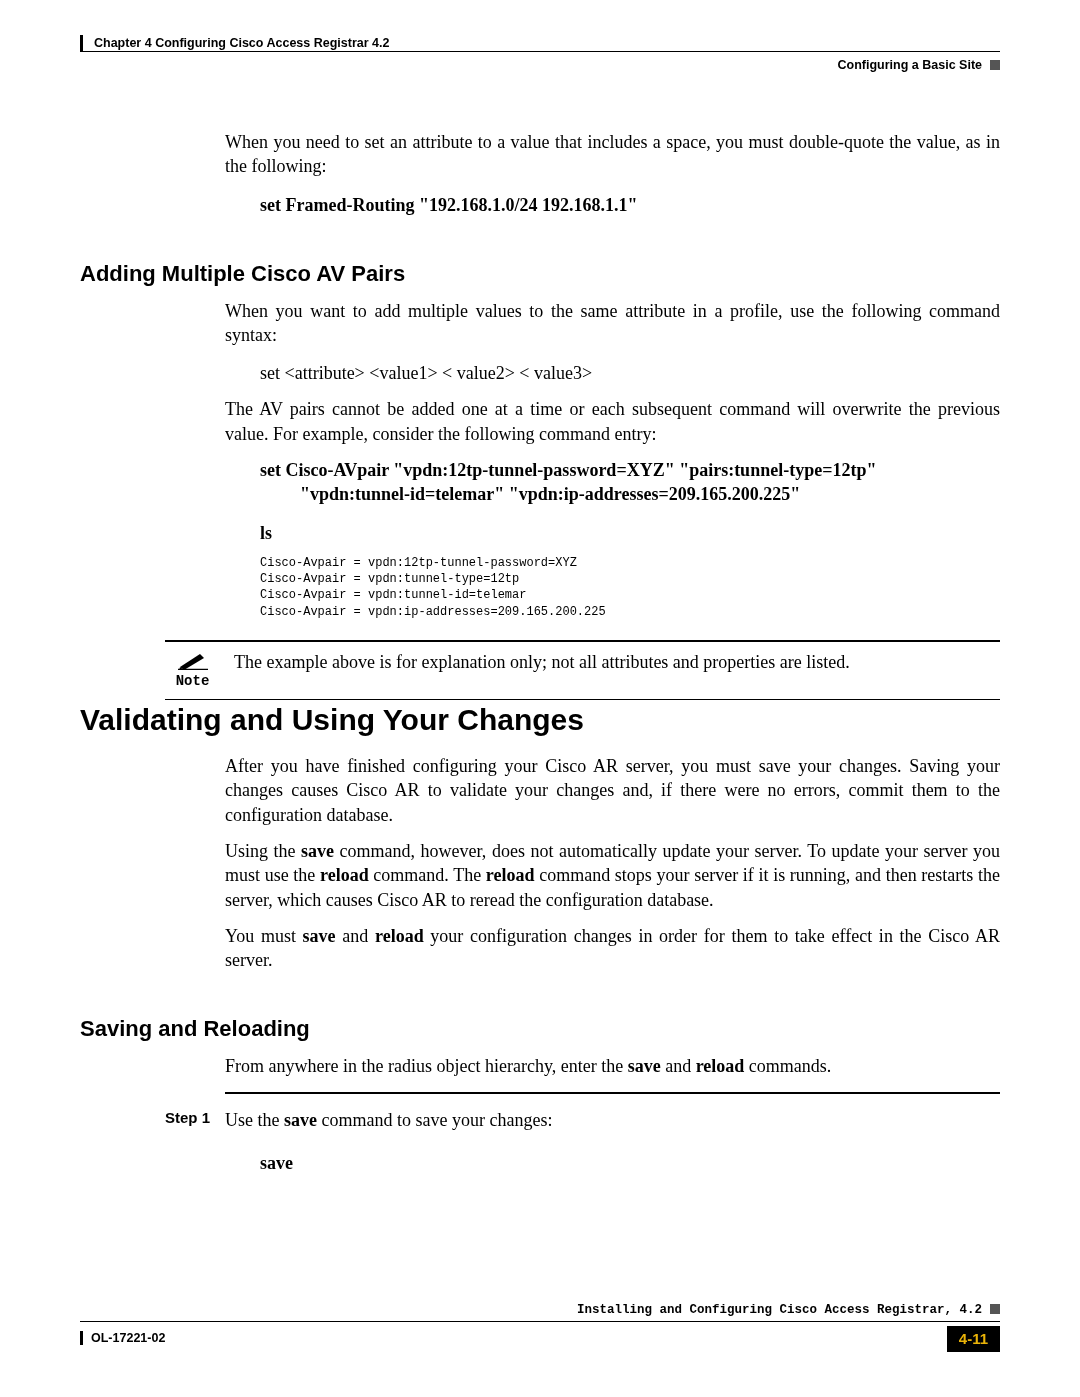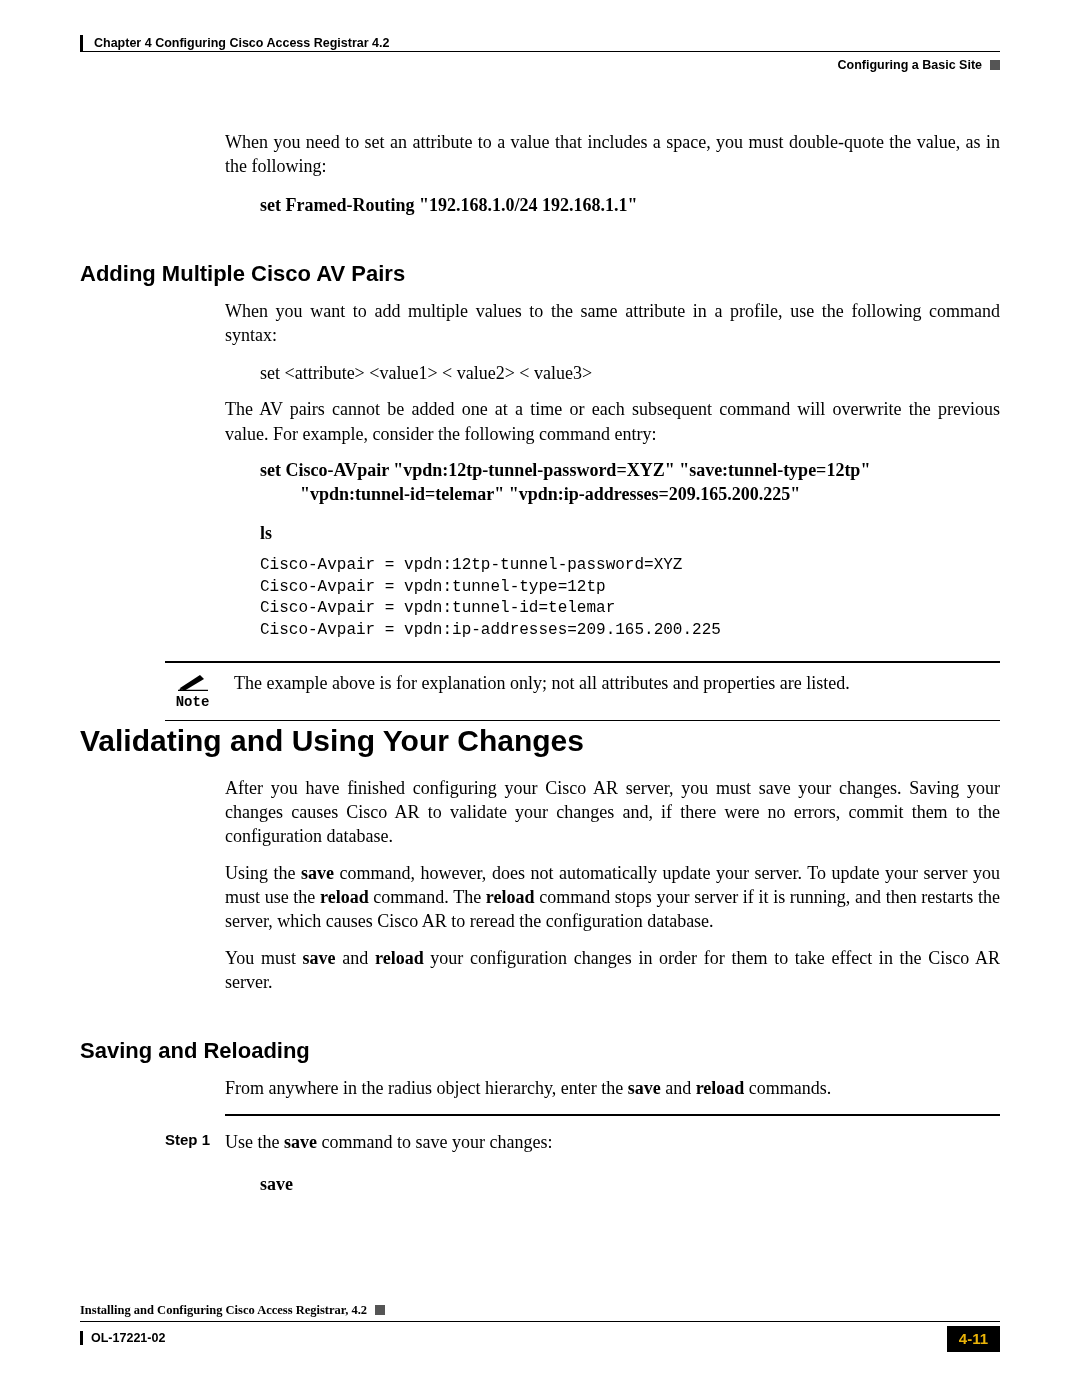--- a/index.html
+++ b/index.html
@@ -43,21 +43,21 @@
   }
 
   .body-col { margin-left: 145px; margin-right: 0; }
   .para { margin-top: 12px; text-align: justify; }
   .para:first-child { margin-top: 0; }
   .indent1 { margin-left: 35px; }
   .cmd-bold { font-weight: bold; margin-top: 14px; margin-left: 35px; }
   .cmd-bold-2 { font-weight: bold; margin-top: 12px; margin-left: 35px; }
   .cmd-bold-cont { font-weight: bold; margin-left: 75px; }
   .ls { font-weight: bold; margin-top: 14px; margin-left: 35px; }
-  .mono { font-family: "Courier New", Courier, monospace; font-size: 16px; margin-left: 35px; margin-top: 10px; line-height: 1.35; white-space: pre; }
+  .mono { font-family: "Courier New", Courier, monospace; font-size: 12px; margin-left: 35px; margin-top: 10px; line-height: 1.35; white-space: pre; }
 
   
   h2.sub {
     font-family: Arial, Helvetica, sans-serif;
     font-weight: bold;
     font-size: 22px;
     margin-top: 42px;
     margin-bottom: 10px;
     margin-left: 0;
   }
@@ -86,22 +86,22 @@
   .step-row { display: flex; margin-top: 14px; margin-left: 85px; }
   .step-label { width: 60px; font-family: Arial, Helvetica, sans-serif; font-size: 15px; font-weight: bold; }
   .step-text { flex: 1; font-size: 18px; }
   .step-cmd { margin-top: 18px; margin-left: 180px; font-weight: bold; }
 
   
   .ftr {
     position: absolute; left: 0; right: 0; bottom: 0;
   }
   .ftr-top-right {
-    text-align: left;
-    font-family: Liberation Serif, serif;
+    text-align: right;
+    font-family: Liberation Mono, monospace;
     font-size: 12.5px; font-weight: bold;
     margin-bottom: 2px;
   }
   .ftr-top-sq {
     display: inline-block; width: 10px; height: 10px; background: #555; margin-left: 8px; vertical-align: -1px;
   }
   .ftr-rule { height: 1px; background: #000; }
   .ftr-row { display: flex; justify-content: space-between; align-items: center; margin-top: 4px; }
   .ftr-ol { font-family: Arial, Helvetica, sans-serif; font-size: 12.5px; font-weight: bold; }
   .ftr-ol-bar { display: inline-block; width: 3px; height: 14px; background: #000; vertical-align: -3px; margin-right: 8px; }
@@ -133,21 +133,21 @@
   <div class="body-col">
     <p class="para">When you need to set an attribute to a value that includes a space, you must double-quote the value, as in the following:</p>
     <p class="cmd-bold">set Framed-Routing "192.168.1.0/24  192.168.1.1"</p>
   </div>
 
   <h2 class="sub">Adding Multiple Cisco AV Pairs</h2>
   <div class="body-col">
     <p class="para">When you want to add multiple values to the same attribute in a profile, use the following command syntax:</p>
     <p class="para indent1" style="margin-top:14px;">set &lt;attribute&gt; &lt;value1&gt; &lt; value2&gt; &lt; value3&gt;</p>
     <p class="para">The AV pairs cannot be added one at a time or each subsequent command will overwrite the previous value. For example, consider the following command entry:</p>
-    <p class="cmd-bold-2">set Cisco-AVpair "vpdn:12tp-tunnel-password=XYZ" "save:tunnel-type=12tp"</p>
+    <p class="cmd-bold-2">set Cisco-AVpair "vpdn:12tp-tunnel-password=XYZ" "pairs:tunnel-type=12tp"</p>
     <p class="cmd-bold-cont">"vpdn:tunnel-id=telemar" "vpdn:ip-addresses=209.165.200.225"</p>
     <p class="ls">ls</p>
     <pre class="mono">Cisco-Avpair = vpdn:12tp-tunnel-password=XYZ
 Cisco-Avpair = vpdn:tunnel-type=12tp
 Cisco-Avpair = vpdn:tunnel-id=telemar
 Cisco-Avpair = vpdn:ip-addresses=209.165.200.225</pre>
   </div>
 
   <div class="note-wrap">
     <div class="note-rule"></div>

